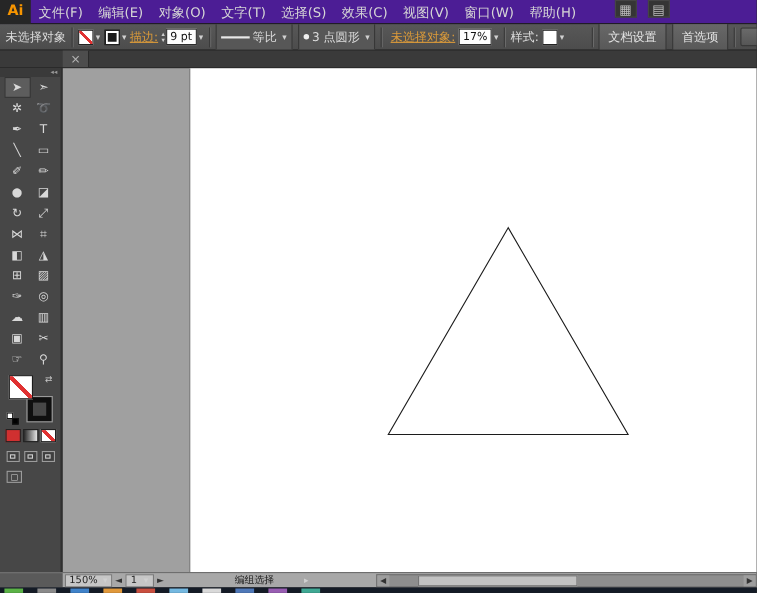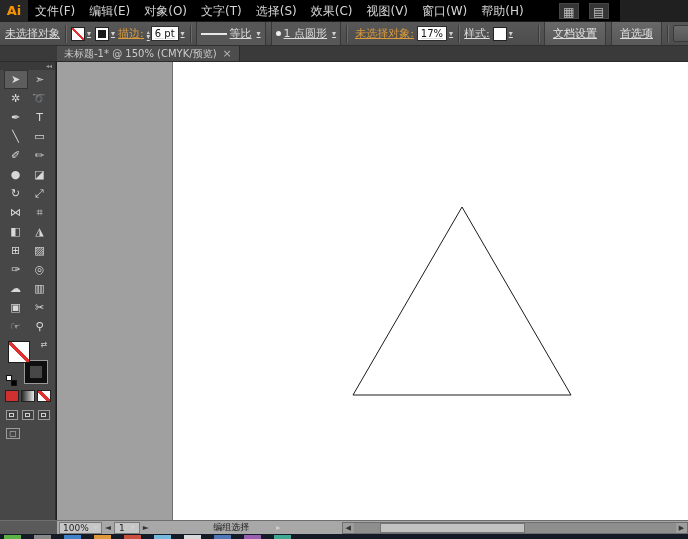--- a/index.html
+++ b/index.html
@@ -1,35 +1,35 @@
 <!DOCTYPE html>
 <html><head>
 <meta charset="utf-8">
 <style>
   * { margin:0; padding:0; box-sizing:border-box; }
   html,body { width:688px; height:539px; overflow:hidden; background:#202020;
               font-family:"DejaVu Sans", sans-serif; }
   body { position:relative; }
 
   
-  #menu-bar { position:absolute; left:0; top:0; width:620px; height:22px;
-              background:#000000; border-bottom:1px solid #1c1c1c;
-              display:flex; align-items:center; }
+  #menu-bar { position:absolute; left:0; top:0; width:688px; height:22px;
+              background:#4c1d95; border-bottom:1px solid #1c1c1c;
+              display:flex; }
   #app-logo { width:28px; height:22px; background:#262626; color:#f79500;
               font-weight:bold; font-size:13px; text-align:center; line-height:22px; }
   .menu-item { color:#d6d6d6; font-size:12px; padding:0 7px; line-height:22px; cursor:default; }
   .mb-icons { margin-left:28px; display:flex; gap:10px; }
   .mb-icon { color:#bdbdbd; font-size:12px; width:20px; height:16px; text-align:center;
              line-height:16px; border:1px solid #454545; background:#353535; }
 
   
   #control-bar { position:absolute; left:0; top:22px; width:688px; height:24px;
                  background:linear-gradient(#585858,#4c4c4c); border-bottom:1px solid #303030;
                  display:flex; align-items:center; font-size:11px; color:#dcdcdc;
-                 padding:0 5px; white-space:nowrap; overflow:hidden;text-decoration:underline; }
+                 padding:0 5px; white-space:nowrap; overflow:hidden; }
   .sep { width:1px; height:18px; background:#3a3a3a; margin:0 5px; flex:0 0 auto;
          box-shadow:1px 0 0 #6a6a6a; }
   .swatch { width:14px; height:14px; border:1px solid #222; background:#fff; position:relative; }
   .swatch.none:before { content:""; position:absolute; inset:0;
         background:linear-gradient(45deg,transparent 42%,#e03131 42%,#e03131 58%,transparent 58%); }
   .swatch.stroke { background:#1a1a1a; box-shadow:inset 0 0 0 2px #fff, inset 0 0 0 5px #1a1a1a; }
   .dd { font-size:8px; color:#d0d0d0; margin-left:2px; }
   .link-label { color:#dc9b3a; text-decoration:underline; margin:0 3px; }
   .wbox { background:#fdfdfd; color:#111; border:1px solid #2c2c2c; height:15px;
           font-size:10px; line-height:13px; padding:0 3px; }
@@ -146,51 +146,50 @@
   <div class="sep"></div>
   <div class="swatch none"></div>
   <span class="dd">▾</span>
   <div class="swatch stroke" style="margin-left:4px;"></div>
   <span class="dd">▾</span>
   <span class="link-label">描边:</span>
   <div class="stepper">
     <span>▴</span>
     <span>▾</span>
   </div>
-  <div class="wbox">6 pt</div>
+  <div class="wbox">9 pt</div>
   <span class="dd">▾</span>
   <div class="sep"></div>
   <div class="dbox">
     <div class="profile-line"></div>
     <span>等比</span>
     <span class="dd">▾</span>
   </div>
   <div class="dbox" style="margin-left:5px;">
     <div class="brush-dot"></div>
-    <span>1 点圆形</span>
+    <span>3 点圆形</span>
     <span class="dd">▾</span>
   </div>
   <div class="sep"></div>
   <span class="link-label">未选择对象:</span>
   <div class="wbox">17%</div>
   <span class="dd">▾</span>
   <div class="sep"></div>
   <span>样式:</span>
   <div class="swatch" style="margin-left:3px;"></div>
   <span class="dd">▾</span>
   <div class="sep push-right"></div>
   <button class="cbtn">文档设置</button>
   <button class="cbtn" style="margin-left:5px;text-align:right;">首选项</button>
   <div class="sep"></div>
   <div id="clipped-button"></div>
 </div>
 
 <div id="tab-bar">
   <div id="doc-tab">
-    <span>未标题-1* @ 150% (CMYK/预览)</span>
     <span id="tab-close">×</span>
   </div>
 </div>
 
 <div id="workspace">
 
   <div id="tool-panel">
     <div id="panel-collapse">◂◂</div>
     <div id="tool-grid">
         <div class="tool-cell active">
@@ -315,21 +314,21 @@
   <div id="canvas">
     <svg width="516" height="458" viewBox="0 0 516 458">
       <polygon points="289,145 180,333 398,333" fill="#ffffff" stroke="#1c1c1c" stroke-width="1"></polygon>
     </svg>
   </div>
 </div>
 
 <div id="status-bar">
   <div id="status-left-pad"></div>
   <div id="zoom-box">
-    <span>100%</span>
+    <span>150%</span>
     <span class="dd">▾</span>
   </div>
   <span class="nav-arrow">◄</span>
   <div id="artboard-box">
     <span>1</span>
     <span class="dd">▾</span>
   </div>
   <span class="nav-arrow">►</span>
   <div id="status-mid">
     <span>编组选择</span>

